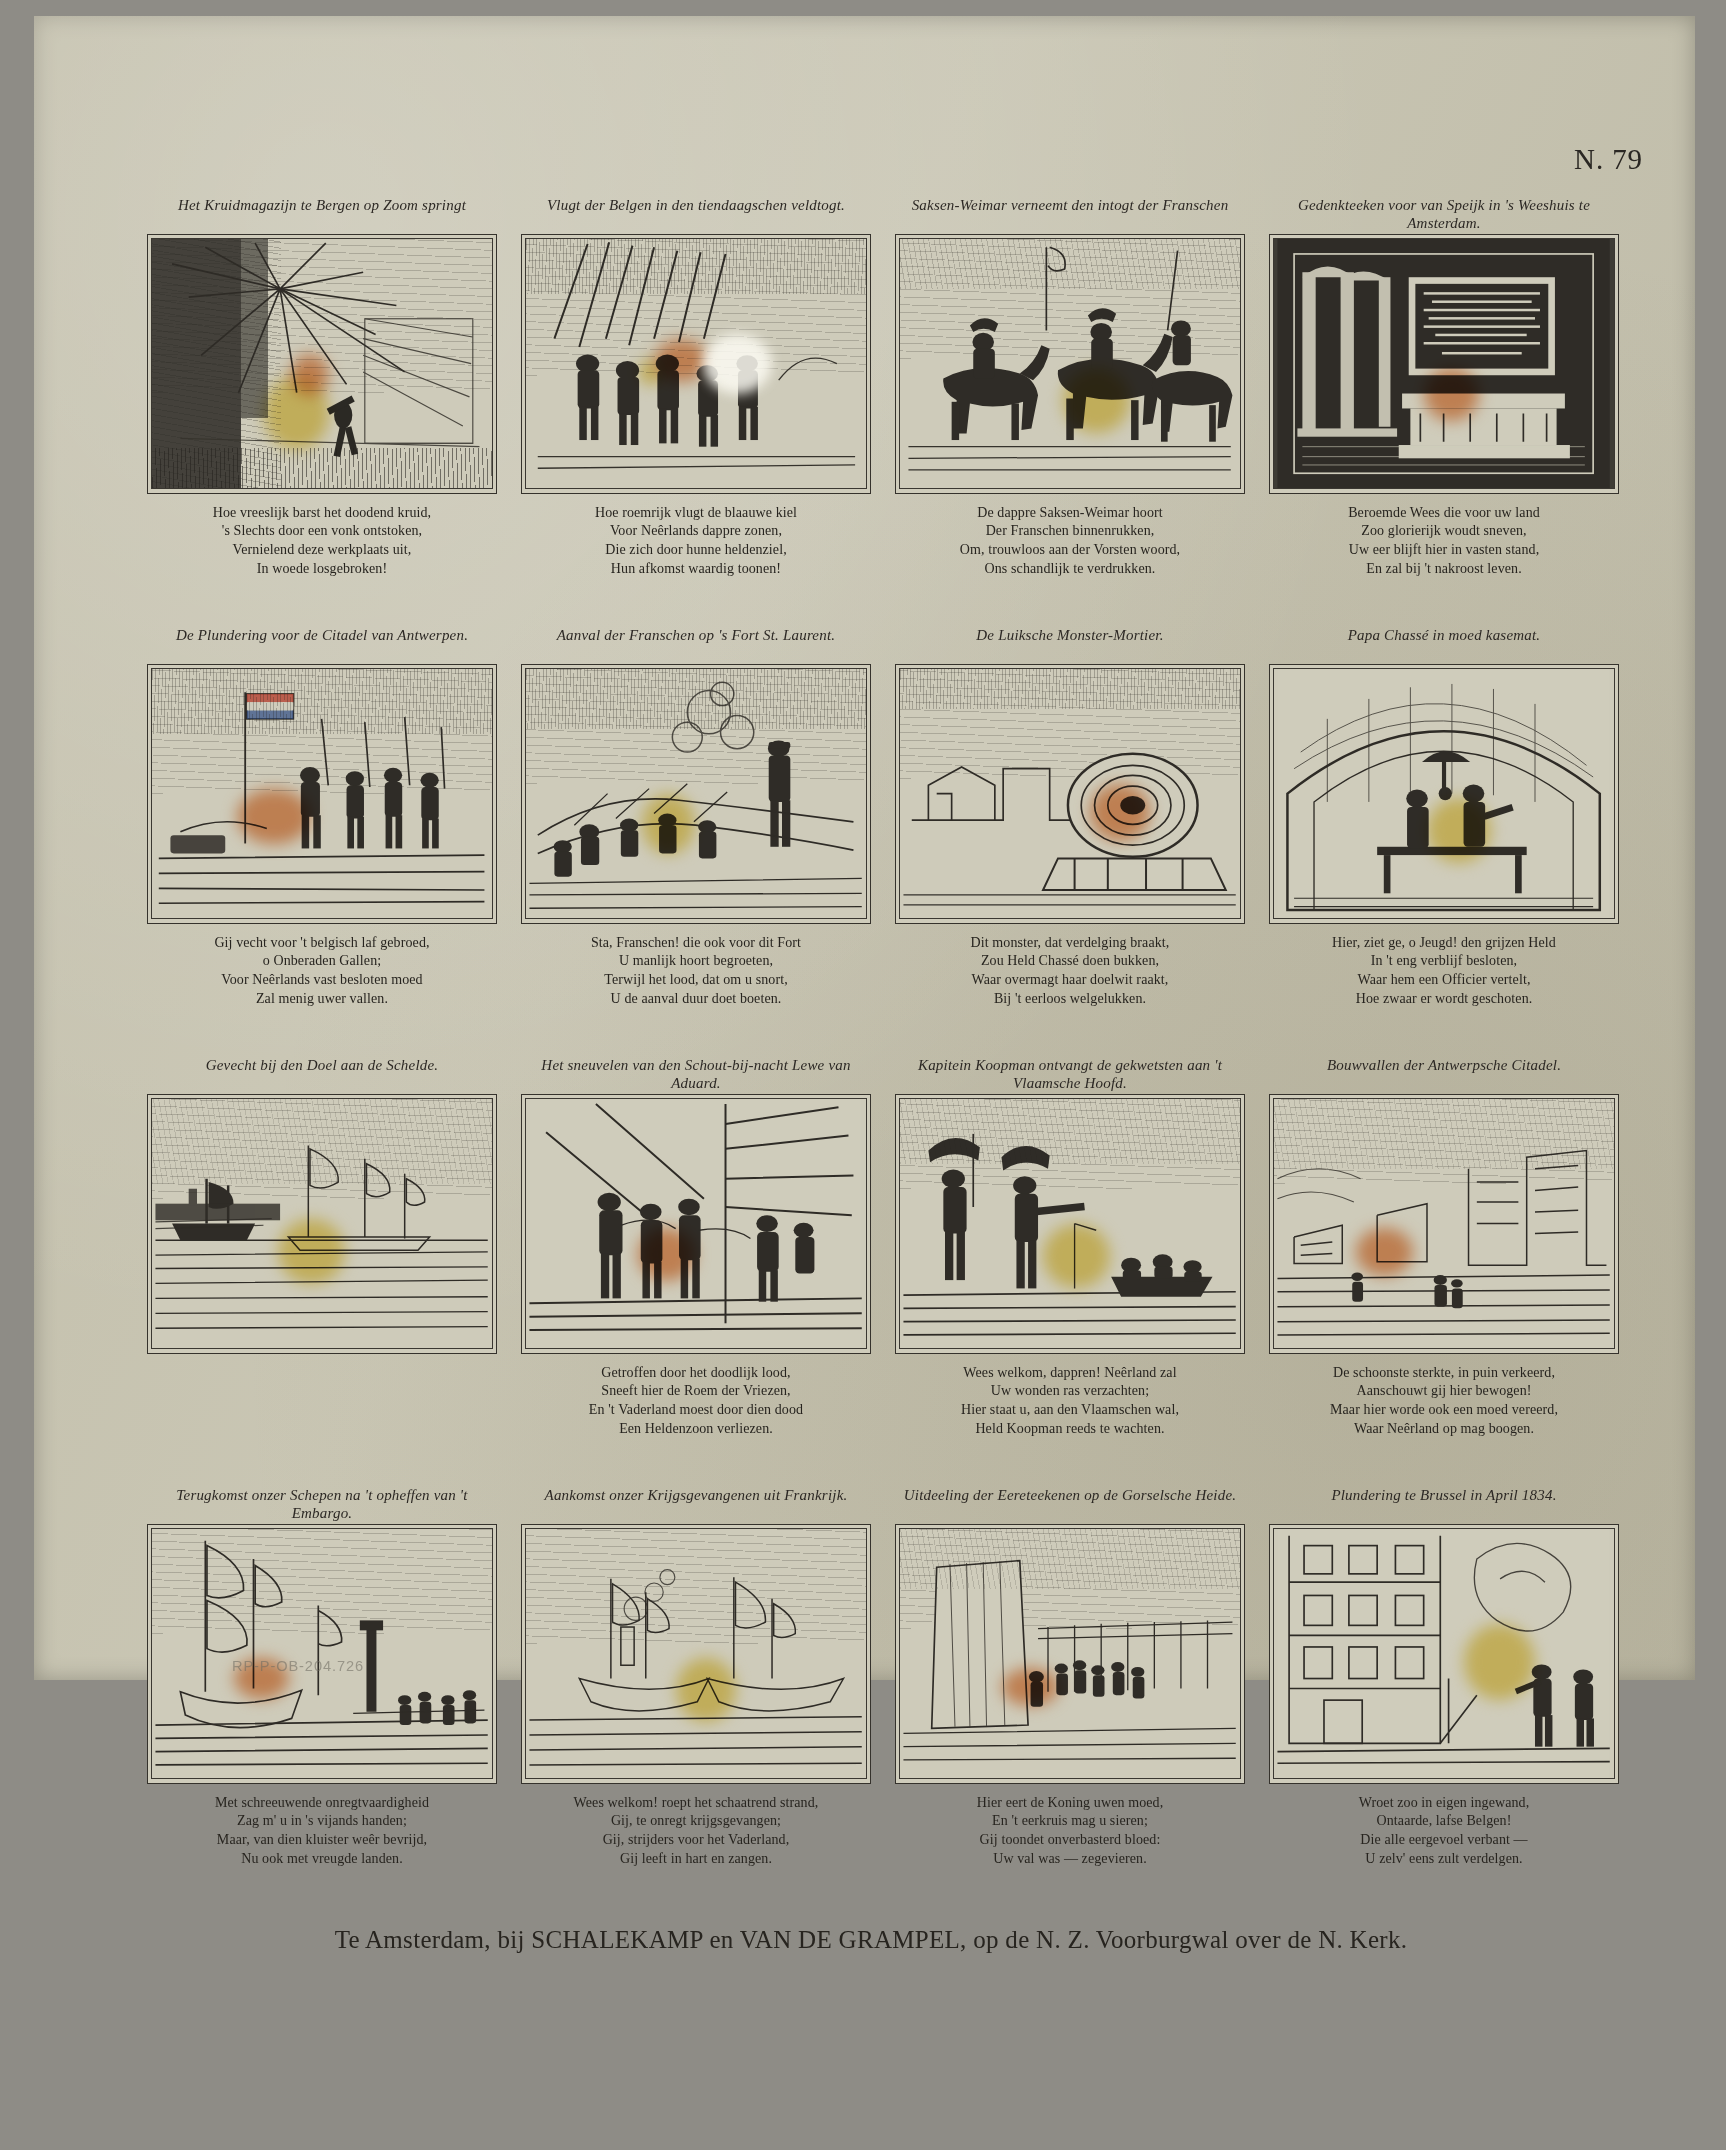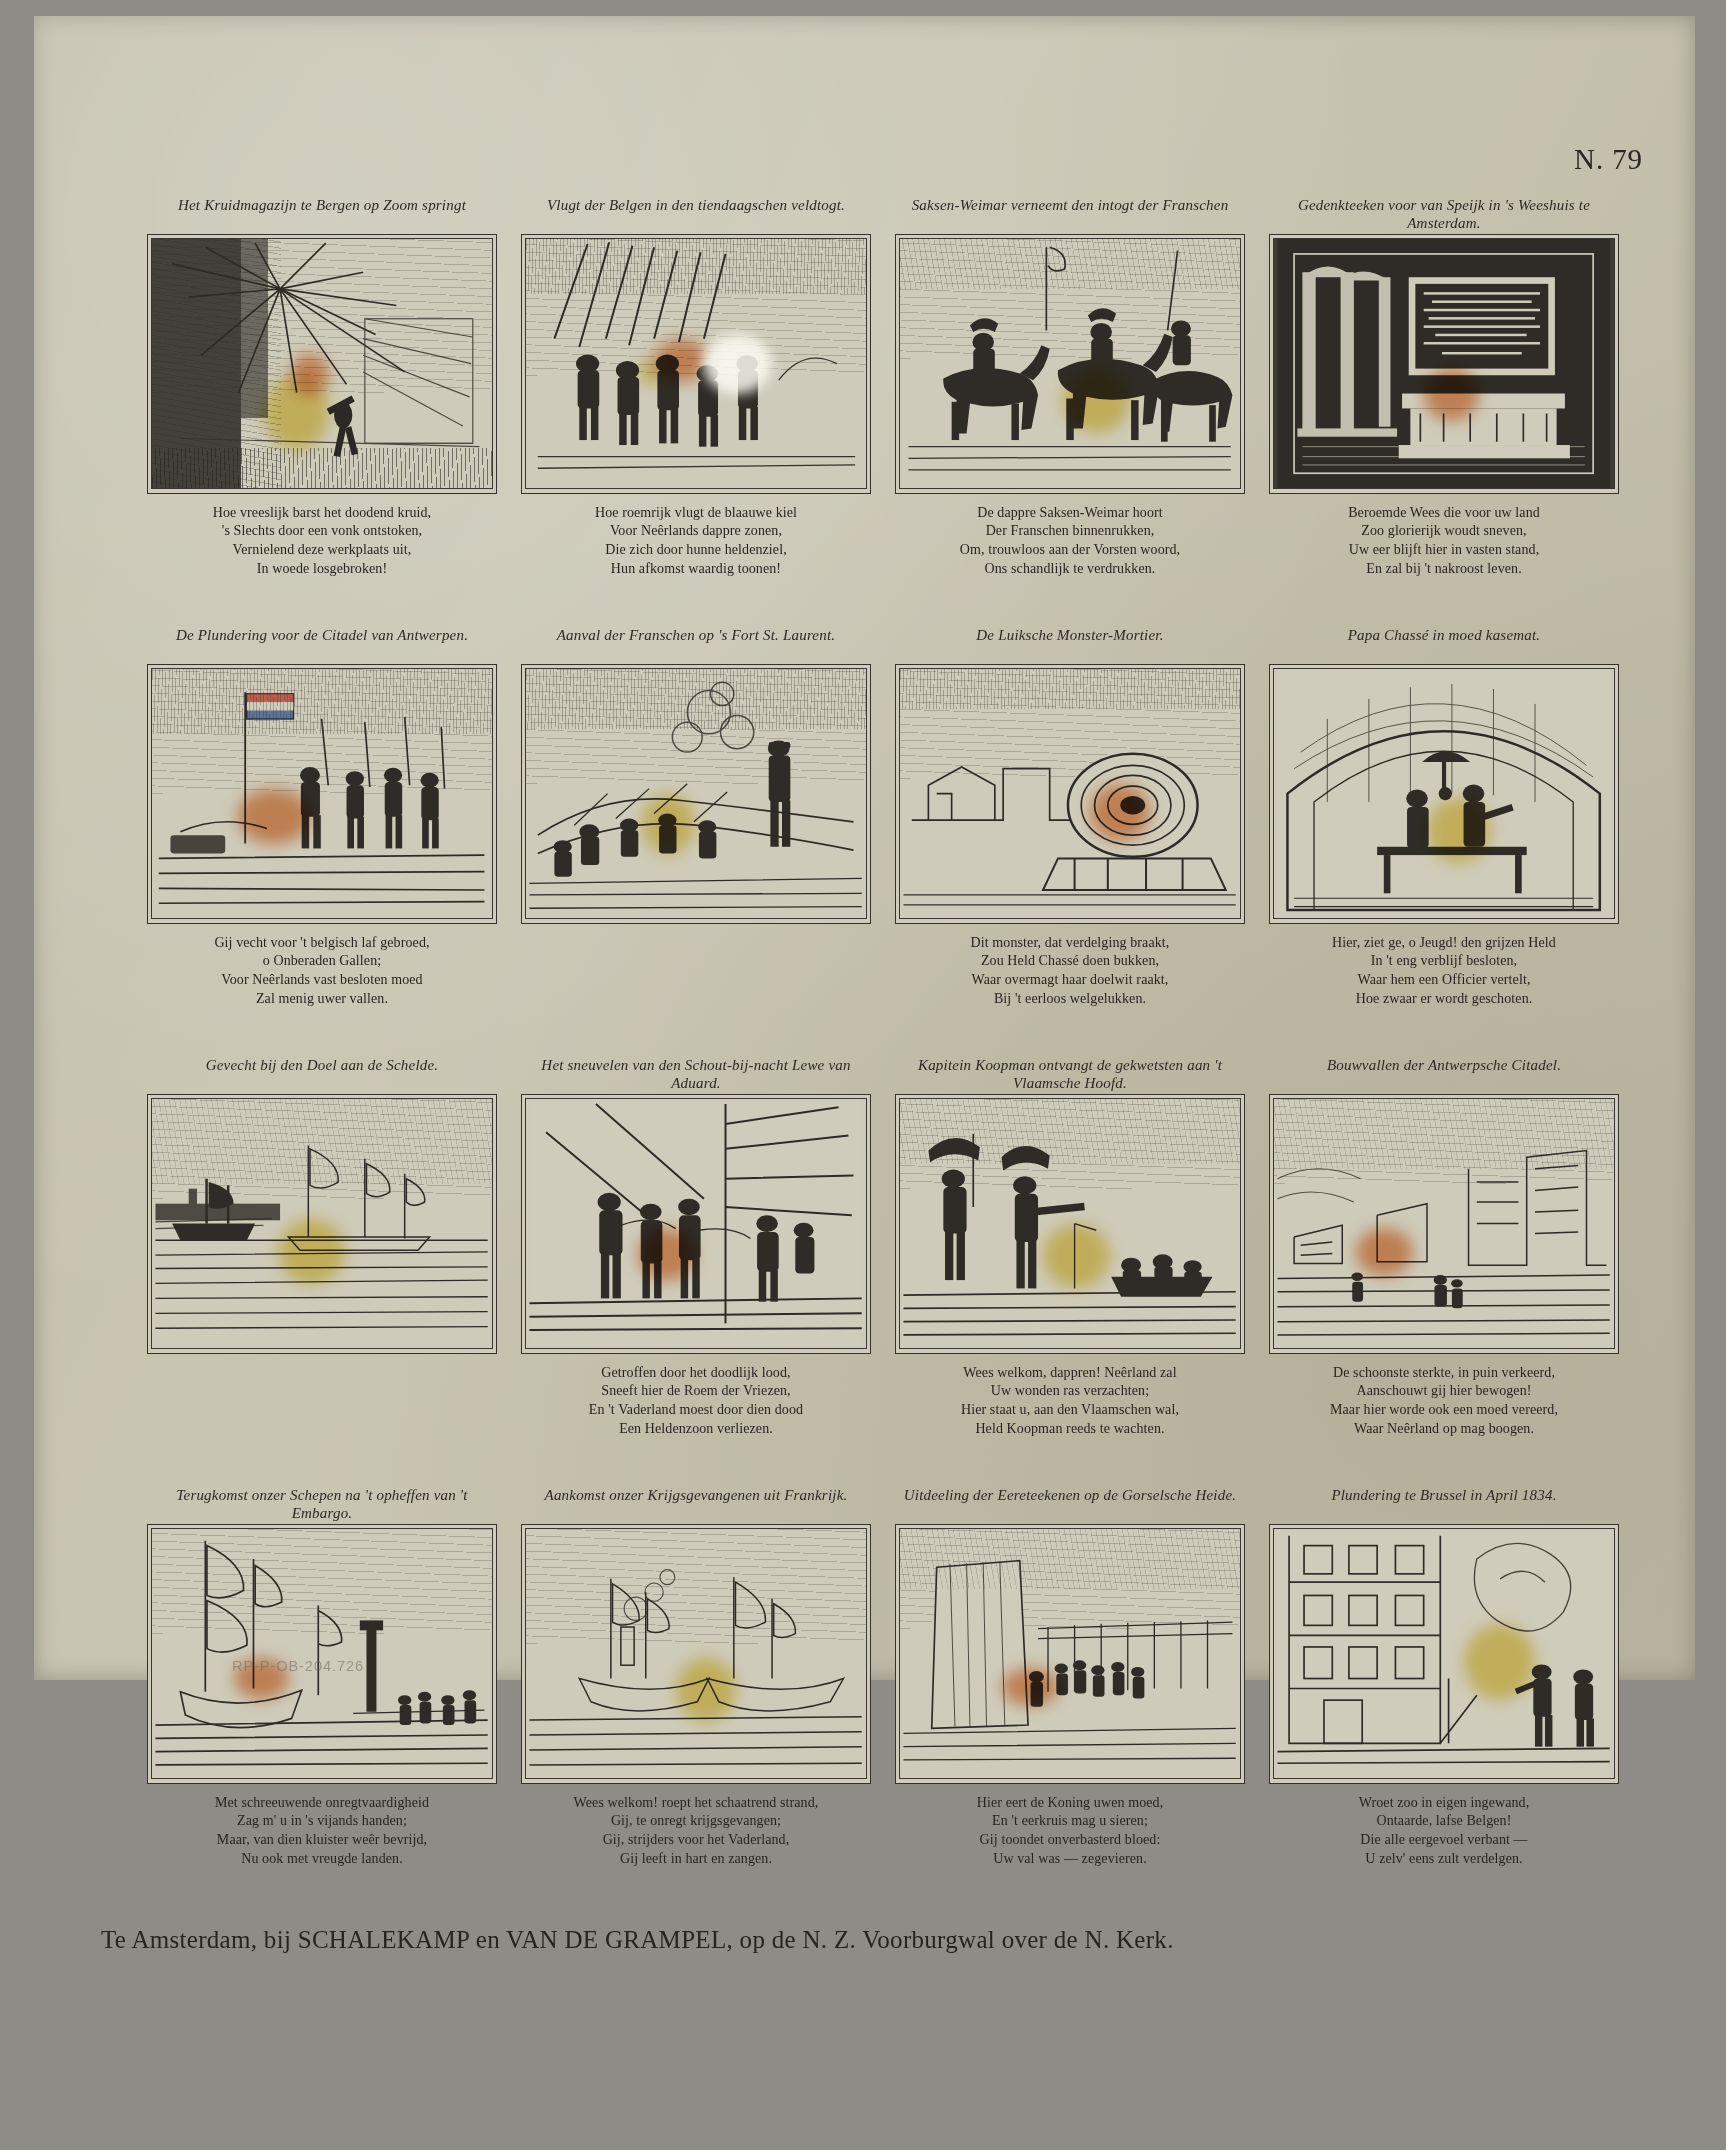--- a/index.html
+++ b/index.html
@@ -97,20 +97,21 @@
     color: #27241f;
     white-space: pre-line;
     letter-spacing: 0.1px;
   }
 
   .imprint {
     position: absolute;
     left: 0;
     top: 1807px;
     width: 1540px;
+    text-align: center;
     font-size: 25px;
     color: #27241f;
     letter-spacing: 0.3px;
   }
 
   .pencil-note {
     position: absolute;
     left: 198px;
     bottom: 5.2px;
     font-size: 14.6px;
@@ -457,20 +458,24 @@
               </g>
               <g stroke="#2e2b26" stroke-width="1.6" fill="none">
                 <path d="M54 188 L94 150 M104 180 L144 144 M150 174 L190 138 M198 184 L238 148"></path>
                 <path d="M0 258 L400 252 M0 272 L400 270 M0 288 L400 286"></path>
               </g>
             </svg>
             <div class="hatch fine" style="left:0;bottom:0;width:100%;height:24%"></div>
             <div class="blob y" style="left:34%;top:50%;width:53px;height:60px;"></div>
           </div>
         </div>
+        <div class="verse">Sta, Franschen! die ook voor dit Fort
+U manlijk hoort begroeten,
+Terwijl het lood, dat om u snort,
+U de aanval duur doet boeten.</div>
       </div>
 
       <div class="cell">
         <div class="cap-title">De Luiksche Monster-Mortier.</div>
         <div class="frame">
           <div class="plate">
             <div class="sky" style="height:44%"></div>
             <svg viewBox="0 0 400 300" style="position:absolute;inset:0;width:100%;height:100%">
               <g stroke="#2e2b26" stroke-width="2" fill="none">
                 <path d="M10 182 L120 182 L120 120 L176 120 L176 182 L250 182"></path>

